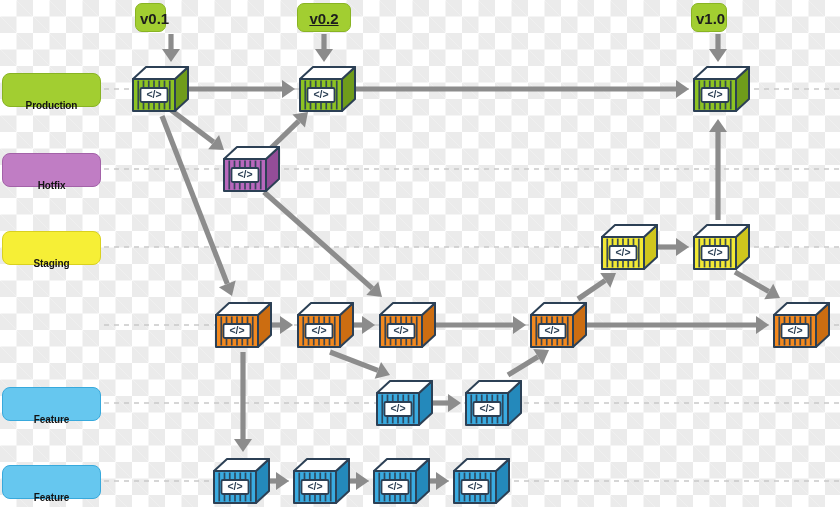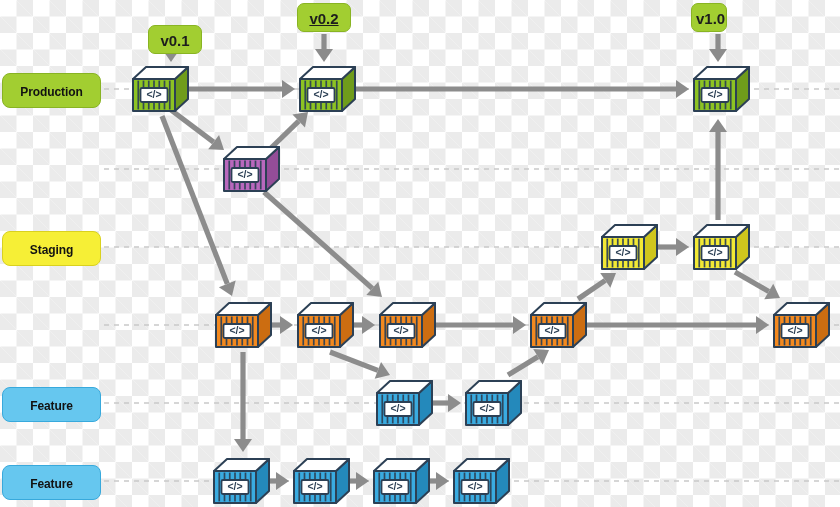--- a/index.html
+++ b/index.html
@@ -31,31 +31,31 @@
   #nodes {
     position: absolute;
     left: 0; top: 0;
     width: 840px;
     height: 507px;
   }
 
   
   .lane-label {
     position: absolute;
-    height: 35px;
+    height: 23px;
     line-height: 31px;
     box-sizing: border-box;
     border-radius: 8px;
     text-align: center;
     color: #121212;
-    font-size: 12px;
+    font-size: 10px;
     font-weight: bold;
     letter-spacing: -0.1px;
     white-space: nowrap;
-    padding: 3px 6px;
+    padding: 16px 6px;
     border-style: solid;
     border-width: 1.5px;
   }
 
   
   .version-tag {
     position: absolute;
     height: 29px;
     line-height: 29px;
     box-sizing: border-box;
@@ -183,24 +183,25 @@
         <polygon points="324,62 315,49 333,49" fill="#8c8c8c"></polygon>
       </g>
       <g>
         <line x1="718" y1="34" x2="718" y2="49" stroke="#8c8c8c" stroke-width="5.2" stroke-linecap="butt"></line>
         <polygon points="718,62 709,49 727,49" fill="#8c8c8c"></polygon>
       </g>
     </svg>
 
   <div id="nodes">
       <div class="lane-label" style="left: 2px; top: 73px; width: 99px; background: rgb(162, 206, 49); border-color: rgb(136, 179, 35);"><span>Production</span></div>
+      <div class="lane-label" style="left: 2px; top: 153px; width: 99px; background: rgb(192, 125, 196); border-color: rgb(163, 98, 168);"><span>Hotfix</span></div>
       <div class="lane-label" style="left: 2px; top: 231px; width: 99px; background: rgb(246, 239, 54); border-color: rgb(217, 209, 31);"><span>Staging</span></div>
       <div class="lane-label" style="left: 2px; top: 387px; width: 99px; background: rgb(102, 199, 239); border-color: rgb(56, 169, 220);"><span>Feature</span></div>
       <div class="lane-label" style="left: 2px; top: 465px; width: 99px; background: rgb(102, 199, 239); border-color: rgb(56, 169, 220);"><span>Feature</span></div>
-      <div class="version-tag" style="left: 148px; top: 3px; width: 54px; margin-top: 22px;"><span>v0.1</span></div>
+      <div class="version-tag" style="left: 135px; top: 3px; width: 31px;"><span>v0.1</span></div>
       <div class="version-tag" style="left: 297px; top: 3px; width: 54px; text-decoration: underline;"><span>v0.2</span></div>
       <div class="version-tag" style="left: 691px; top: 3px; width: 36px;"><span>v1.0</span></div>
       <div class="node" style="left: 131px; top: 65px;">
         <svg viewBox="0 0 58 48" width="58" height="48">
           <polygon points="44,14 57,2 57,34 44,46" fill="#6f9c1b" stroke="#2c4055" stroke-width="2" stroke-linejoin="round"></polygon>
           <polygon points="2,14 15,2 57,2 44,14" fill="#ffffff" stroke="#2c4055" stroke-width="2" stroke-linejoin="round"></polygon>
           <rect x="2" y="14" width="42" height="32" fill="#8dc323" stroke="#2c4055" stroke-width="2" stroke-linejoin="round"></rect>
           <g>
             <line x1="7.25" y1="15.6" x2="7.25" y2="44.4" stroke="#2c4055" stroke-width="1.7" opacity="0.92"></line>
             <line x1="12.5" y1="15.6" x2="12.5" y2="44.4" stroke="#2c4055" stroke-width="1.7" opacity="0.92"></line>

